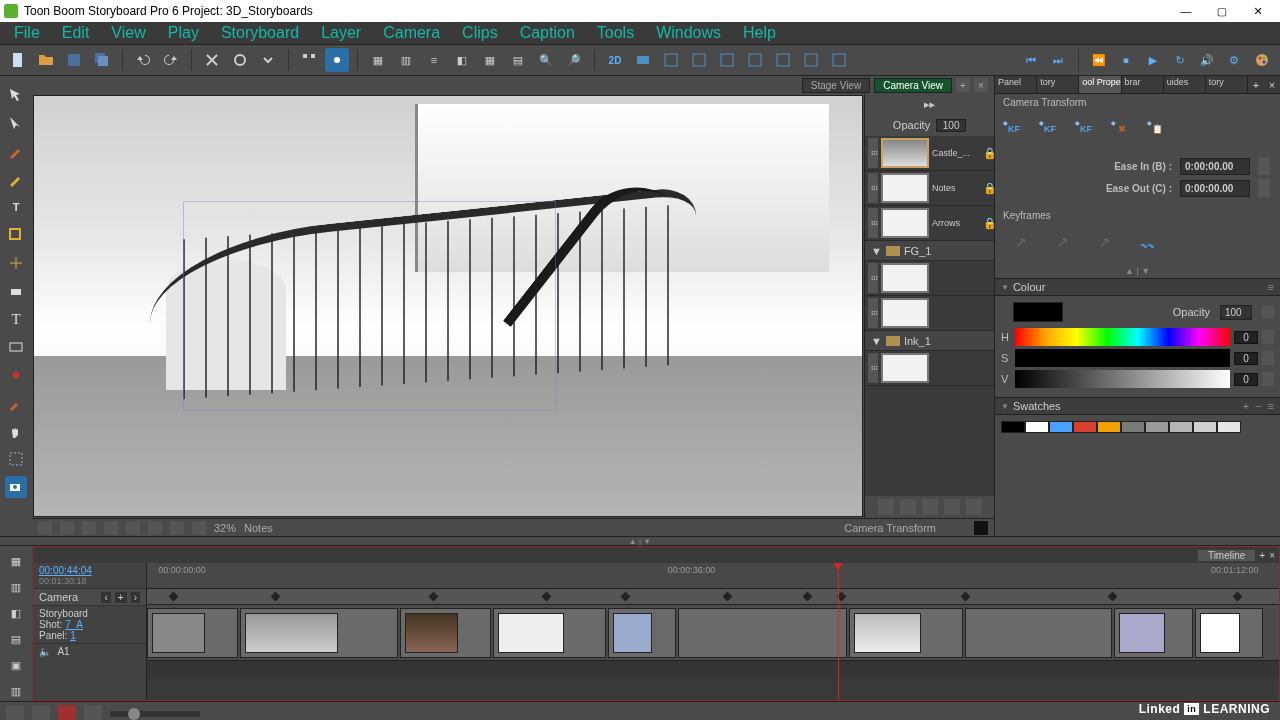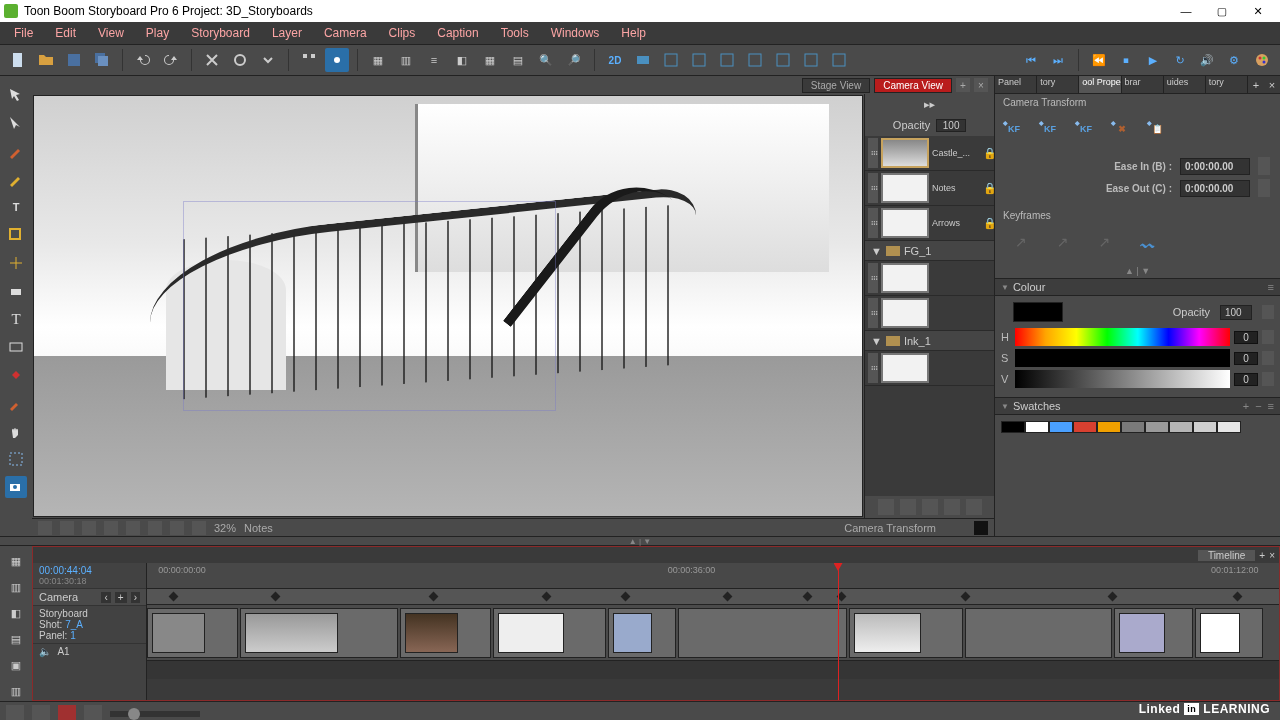--- a/index.html
+++ b/index.html
@@ -6,40 +6,40 @@
 body { width:1280px; height:720px; background:#4a4a4a; overflow:hidden; font-size:11px; color:#ccc; }
 
 
 .titlebar { height:22px; background:#fff; display:flex; align-items:center; padding:0 4px; color:#000; font-size:12px; }
 .titlebar .app-icon { width:14px; height:14px; background:#5bb030; border-radius:2px; margin-right:6px; }
 .titlebar .title { flex:1; }
 .titlebar .winbtn { width:36px; height:22px; display:flex; align-items:center; justify-content:center; font-size:11px; }
 
 
 .menubar { height:22px; background:#3a3a3a; display:flex; align-items:center; padding:0 4px; gap:2px; }
-.menubar .item { padding:2px 10px; color:#fca5a5; font-size:12px; }
+.menubar .item { padding:2px 10px; color:#14b8a6; font-size:16px; }
 
 
 .toolbar { height:32px; background:#4a4a4a; border-top:1px solid #222; border-bottom:1px solid #222; display:flex; align-items:center; padding:0 6px; gap:4px; }
 .tbtn { width:24px; height:24px; display:flex; align-items:center; justify-content:center; border-radius:2px; }
 .tsep { width:1px; height:22px; background:#333; margin:0 4px; }
 .ticon { width:16px; height:16px; display:block; }
 .play-cluster { display:flex; gap:3px; }
 .spacer { flex:1; }
 
 
 .main { display:flex; height:460px; }
 .left-tools { width:32px; background:#4a4a4a; display:flex; flex-direction:column; align-items:center; gap:6px; padding-top:8px; }
 .ltool { width:22px; height:22px; display:flex; align-items:center; justify-content:center; border-radius:2px; }
 .ltool.active { background:#2a6fa8; }
 
 .center-col { flex:1; display:flex; flex-direction:column; background:#4a4a4a; }
 .viewport-tabs { height:18px; background:#4a4a4a; display:flex; justify-content:flex-end; align-items:center; padding-right:6px; gap:4px; color:#aaa; }
 .vtab { padding:1px 8px; background:#3a3a3a; border:1px solid #222; font-size:10px; }
-.vtab.active { background:#b91c1c; color:#fff; }
+.vtab.active { background:#14532d; color:#fff; }
 .vtab-x { width:14px; height:14px; background:#555; display:flex; align-items:center; justify-content:center; font-size:10px; }
 .viewport-wrap { flex:1; display:flex; }
 .viewport { flex:1; background:#666; position:relative; overflow:hidden; border:1px solid #222; margin:1px; }
 .scene-placeholder { position:absolute; inset:0; background:linear-gradient(180deg,#d0d0d0 0%,#e8e8e8 35%,#fff 55%,#e0e0e0 100%); }
 .scene-floor { position:absolute; bottom:0; left:0; right:0; height:38%; background:linear-gradient(180deg,#9a9a9a,#b5b5b5); }
 .scene-col { position:absolute; bottom:30%; left:16%; width:120px; height:130px; background:#e6e6e6; border-radius:80px 80px 0 0/40px 40px 0 0; }
 .scene-rail { position:absolute; top:28%; left:14%; width:66%; height:120px; border-top:8px solid #2a2a2a; border-radius:180px 40px 0 0/80px 30px 0 0; transform:skewY(-6deg); }
 .scene-rail2 { position:absolute; top:34%; right:2%; width:38%; height:200px; border-left:10px solid #1a1a1a; border-radius:60px 0 0 0; transform:rotate(38deg); }
 .scene-balusters { position:absolute; top:30%; left:18%; width:60%; height:160px; background:repeating-linear-gradient(90deg,#1a1a1a 0 2px,transparent 2px 22px); transform:skewY(-4deg); opacity:.7; }
 .scene-window { position:absolute; top:2%; left:46%; width:50%; height:40%; background:linear-gradient(#fff,#ddd); border-left:3px solid #888; }
@@ -107,21 +107,21 @@
 
 
 .timeline-wrap { height:155px; display:flex; background:#4a4a4a; }
 .tl-left-tools { width:32px; background:#4a4a4a; display:flex; flex-direction:column; align-items:center; gap:8px; padding-top:6px; }
 .tl-main { flex:1; display:flex; flex-direction:column; border:1px solid #8b2a2a; }
 .tl-head { height:16px; background:#3a3a3a; display:flex; justify-content:flex-end; align-items:center; padding:0 4px; gap:4px; font-size:10px; }
 .tl-head .tab { padding:0 10px; background:#555;margin-left:48px; }
 .tl-body { flex:1; display:flex; }
 .tl-info { width:114px; background:#424242; border-right:1px solid #222; display:flex; flex-direction:column; }
 .tl-info-row { padding:2px 6px; border-bottom:1px solid #333; font-size:10px; }
-.tc-blue { color:#5bb0ff; }
+.tc-blue { color:#5bb0ff; text-decoration:underline; }
 .tc-small { color:#888; font-size:9px; }
 .cam-row { display:flex; align-items:center; gap:4px; padding:2px 6px; border-bottom:1px solid #333; background:#4a4a4a; }
 .cam-row .nav { background:#333; padding:0 3px; font-size:10px; }
 .tl-tracks { flex:1; background:#3a3a3a; position:relative; overflow:hidden; }
 .tl-ruler { height:26px; background:#484848; border-bottom:1px solid #222; position:relative; }
 .tl-ruler .tick { position:absolute; top:2px; font-size:9px; color:#999; }
 .playhead { position:absolute; top:0; bottom:0; width:1px; background:#d22; left:61%; }
 .playhead::before { content:""; position:absolute; top:0; left:-4px; width:9px; height:8px; background:#d22; clip-path:polygon(0 0,100% 0,50% 100%); }
 .cam-track { height:16px; background:#555; border-bottom:1px solid #222; position:relative; }
 .cam-kf { position:absolute; top:4px; width:7px; height:7px; background:#222; transform:rotate(45deg); }

